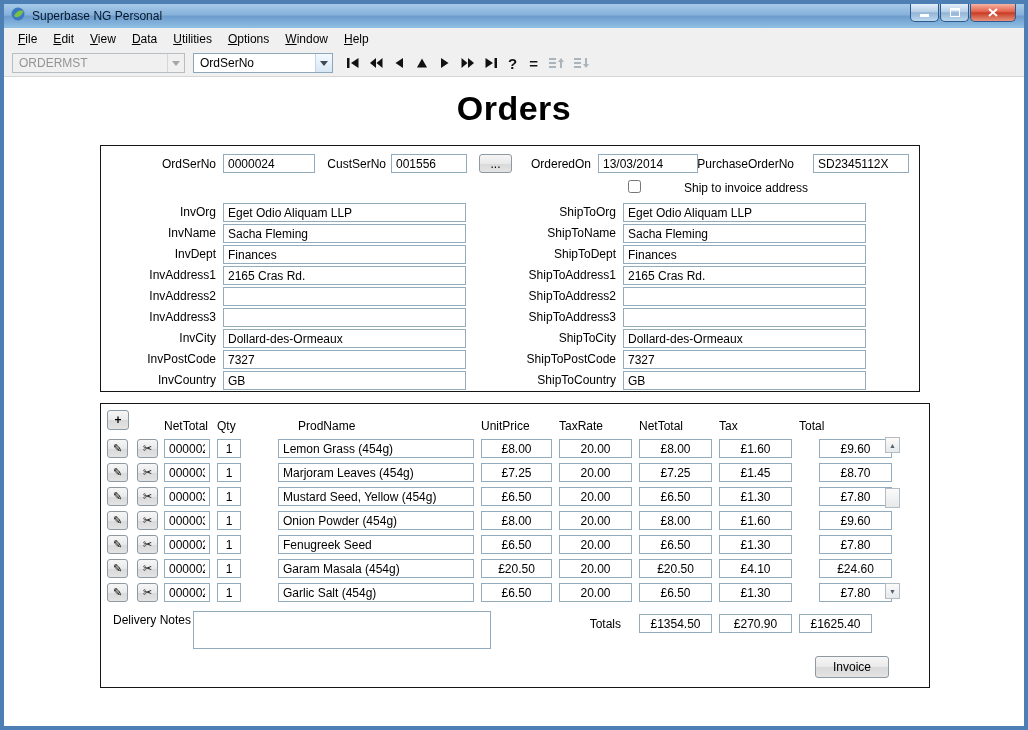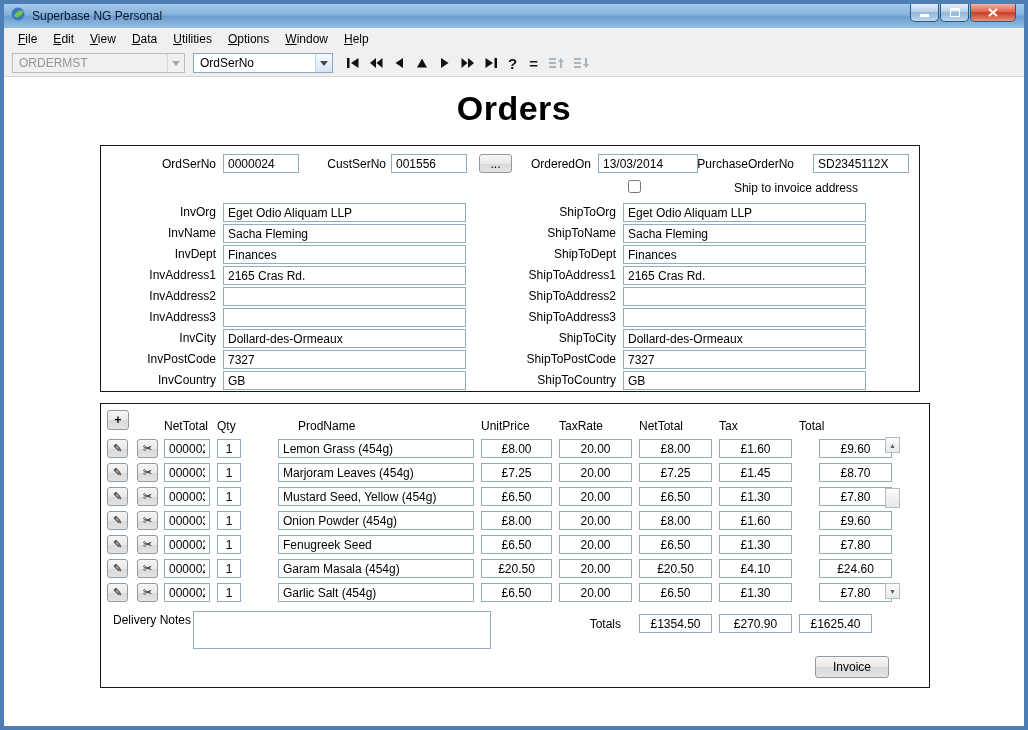--- a/index.html
+++ b/index.html
@@ -196,31 +196,31 @@
           <path d="M13 12 L10 8 L12 8 L12 2 L14 2 L14 8 L16 8 Z"></path>
         </svg>
       </span>
   </div>
 
   <div class="content">
     <div class="page-title">Orders</div>
 
     <div class="panel form-panel">
       <span class="fl" style="left:20px;width:95px;top:11px">OrdSerNo</span>
-      <input class="tb" style="left: 122px; width: 76px; top: 8px;" value="0000024">
+      <input class="tb" style="left: 122px; width: 92px; top: 8px;" value="0000024">
       <span class="fl" style="left:200px;width:85px;top:11px">CustSerNo</span>
       <input class="tb" style="left: 290px; width: 76px; top: 8px;" value="001556">
       <button class="btn7" style="left:378px;width:33px;height:19px;top:8px">...</button>
       <span class="fl" style="left:410px;width:80px;top:11px">OrderedOn</span>
       <input class="tb" style="left: 497px; width: 100px; top: 8px;" value="13/03/2014">
       <span class="fl" style="left:586px;width:107px;top:11px">PurchaseOrderNo</span>
       <input class="tb" style="left: 712px; width: 96px; top: 8px;" value="SD2345112X">
 
       <input type="checkbox" class="chk" style="left: 527px; top: 34px;">
-      <span class="fl" style="left:557px;width:200px;top:35px;text-align:right">Ship to invoice address</span>
+      <span class="fl" style="left:545px;width:200px;top:35px;text-align:center">Ship to invoice address</span>
 
       <span class="fl lcol-label" style="top:59px">InvOrg</span>
       <input class="tb lcol-input" style="top: 57px;" value="Eget Odio Aliquam LLP">
       <span class="fl lcol-label" style="top:80px">InvName</span>
       <input class="tb lcol-input" style="top: 78px;" value="Sacha Fleming">
       <span class="fl lcol-label" style="top:101px">InvDept</span>
       <input class="tb lcol-input" style="top: 99px;" value="Finances">
       <span class="fl lcol-label" style="top:122px">InvAddress1</span>
       <input class="tb lcol-input" style="top: 120px;" value="2165 Cras Rd.">
       <span class="fl lcol-label" style="top:143px">InvAddress2</span>

